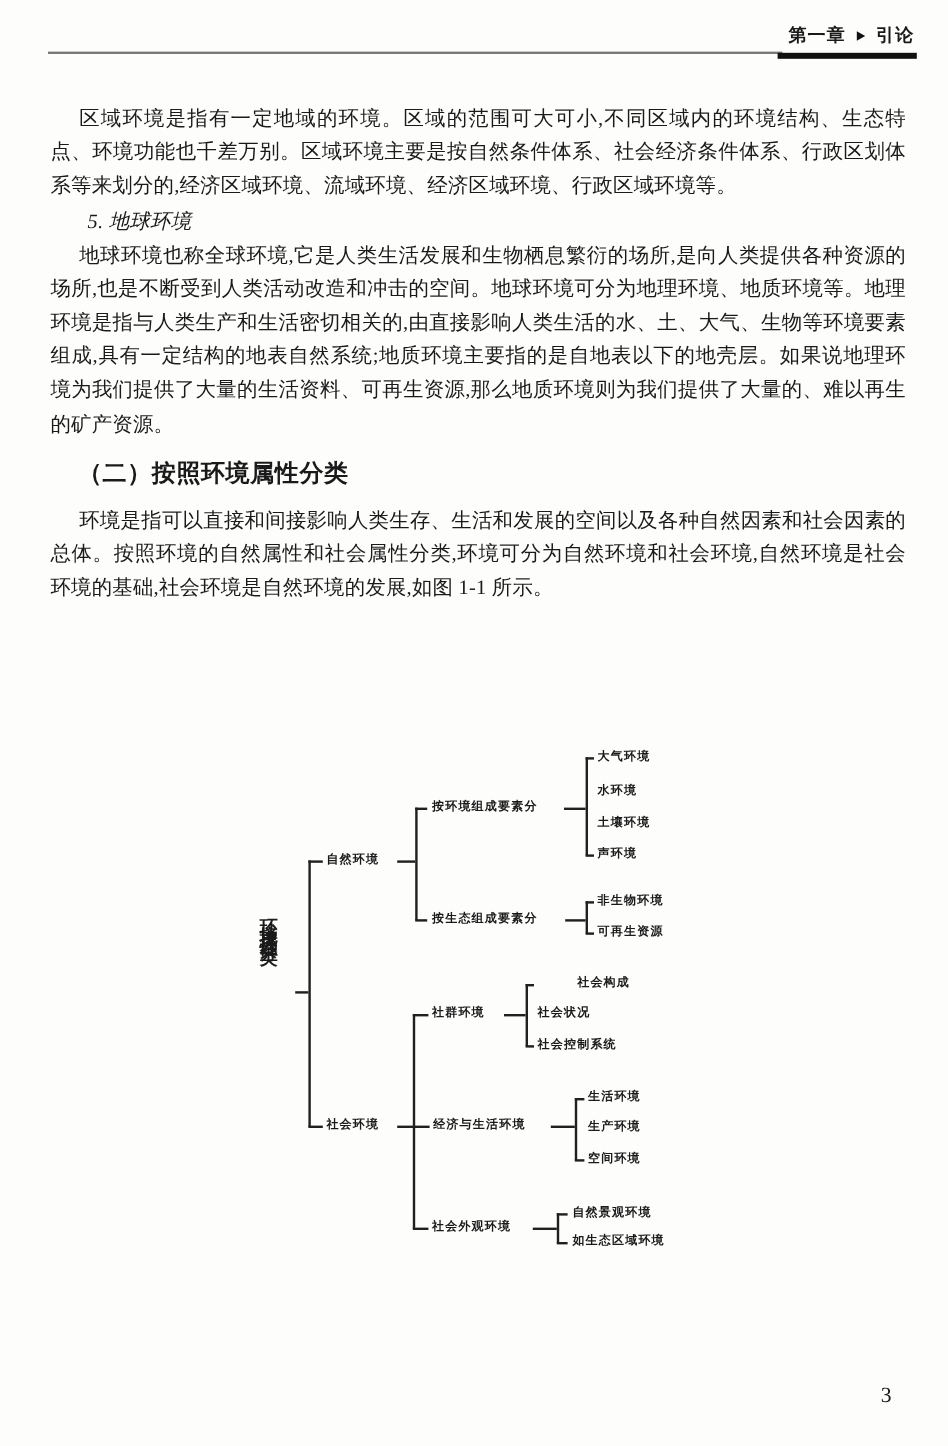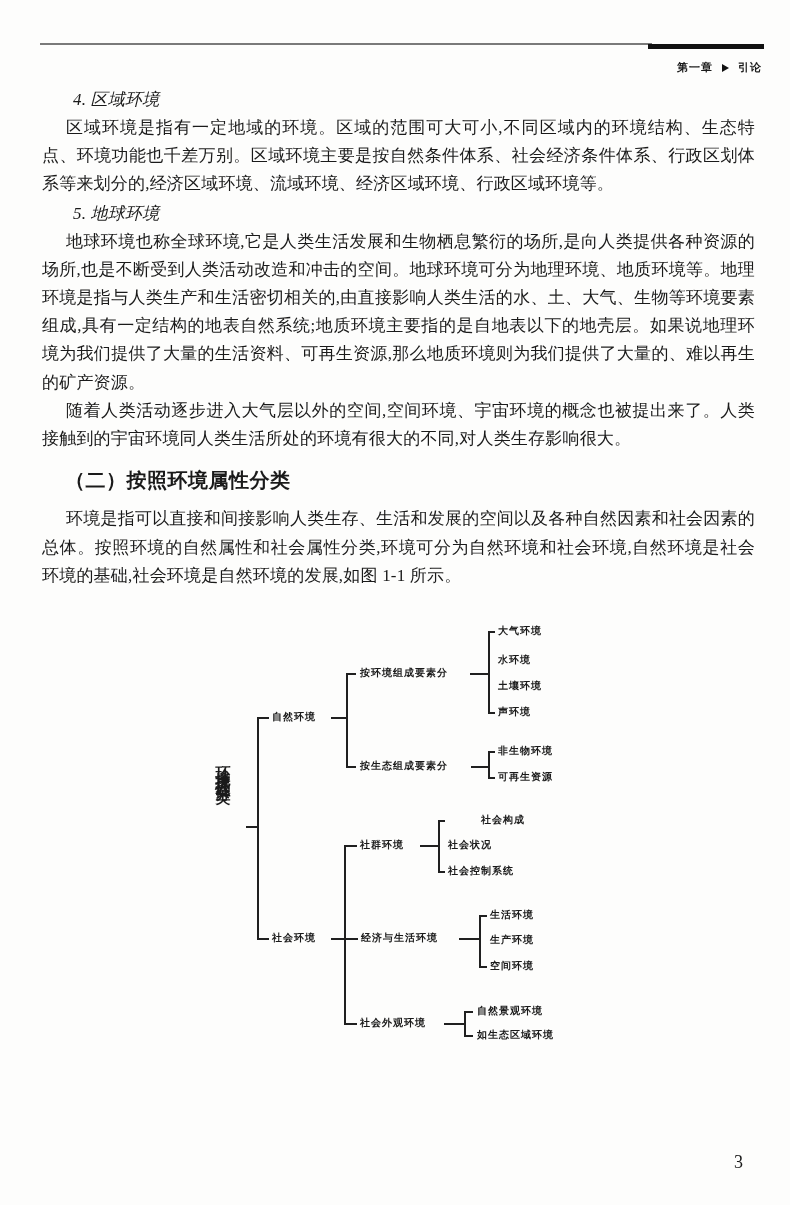--- a/index.html
+++ b/index.html
@@ -10,22 +10,22 @@
     margin:0 auto;
     background:#fdfdfc;
     color:#1a1a1a;
     font-family:"Liberation Serif","DejaVu Serif",serif;
     overflow:hidden;
   }
   
   .running-header {
     position:absolute; top:20px; right:28px;
     font-family:"Liberation Sans","DejaVu Sans",sans-serif;
-    font-weight:bold; font-size:11px; letter-spacing:1px;
-    display:flex; align-items:center; gap:9px;margin-top:40px;
+    font-weight:bold; font-size:15px; letter-spacing:1px;
+    display:flex; align-items:center; gap:9px;
   }
   .tri {
     display:inline-block; width:0; height:0;
     border-left:7px solid #111;
     border-top:4.5px solid transparent;
     border-bottom:4.5px solid transparent;
   }
   .rule-thin {
     position:absolute; top:43px; left:40px; width:612px; height:1.5px;
     background:#7a7a7a;
@@ -81,25 +81,23 @@
 
   <div class="running-header">
     <span>第一章</span>
     <span class="tri"></span>
     <span>引论</span>
   </div>
   <div class="rule-thin"></div>
   <div class="rule-thick"></div>
 
   <div class="textcol">
-    <div class="h-num">4. 区域环境</div>
     <p class="body">区域环境是指有一定地域的环境。区域的范围可大可小,不同区域内的环境结构、生态特点、环境功能也千差万别。区域环境主要是按自然条件体系、社会经济条件体系、行政区划体系等来划分的,经济区域环境、流域环境、经济区域环境、行政区域环境等。</p>
     <div class="h-num">5. 地球环境</div>
     <p class="body">地球环境也称全球环境,它是人类生活发展和生物栖息繁衍的场所,是向人类提供各种资源的场所,也是不断受到人类活动改造和冲击的空间。地球环境可分为地理环境、地质环境等。地理环境是指与人类生产和生活密切相关的,由直接影响人类生活的水、土、大气、生物等环境要素组成,具有一定结构的地表自然系统;地质环境主要指的是自地表以下的地壳层。如果说地理环境为我们提供了大量的生活资料、可再生资源,那么地质环境则为我们提供了大量的、难以再生的矿产资源。</p>
-    <p class="body">随着人类活动逐步进入大气层以外的空间,空间环境、宇宙环境的概念也被提出来了。人类接触到的宇宙环境同人类生活所处的环境有很大的不同,对人类生存影响很大。</p>
     <div class="h-sec">（二）按照环境属性分类</div>
     <p class="body">环境是指可以直接和间接影响人类生存、生活和发展的空间以及各种自然因素和社会因素的总体。按照环境的自然属性和社会属性分类,环境可分为自然环境和社会环境,自然环境是社会环境的基础,社会环境是自然环境的发展,如图 1-1 所示。</p>
   </div>
 
   <div class="diagram">
 
     <span class="dlabel vert" style="left:214px;top:139px;">环境按属性分类</span>
     <i class="hl" style="left:246px;top:211px;width:11px;"></i>
     <i class="vl" style="left:257px;top:102px;height:222px;"></i>
 

